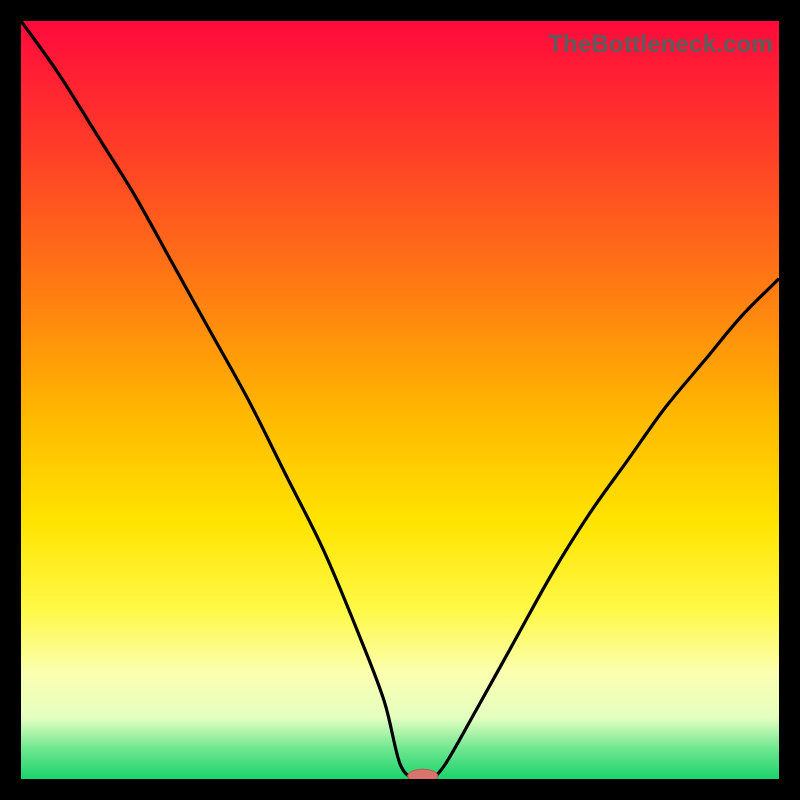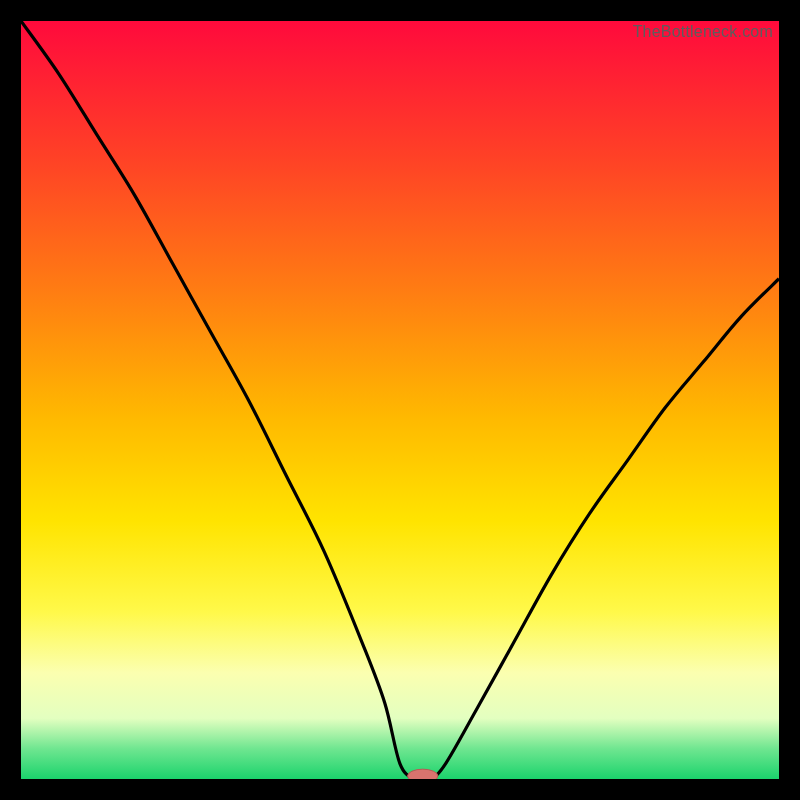--- a/index.html
+++ b/index.html
@@ -32,24 +32,24 @@
       #ffe400 66%,
       #fff94a 78%,
       #fbffb0 86%,
       #e3ffc0 92%,
       #6fe690 96%,
       #1bd36c 100%
     );
   }
   .watermark {
     position: absolute;
-    top: 2px;
+    top: 9px;
     right: 6px;
-    font-size: 16px;
-    font-weight: 400;
+    font-size: 24px;
+    font-weight: 700;
     color: #5d5d5d;
     letter-spacing: 0.2px;
     user-select: none;
   }
   svg.curve {
     position: absolute;
     left: 0;
     top: 0;
     width: 758px;
     height: 758px;

